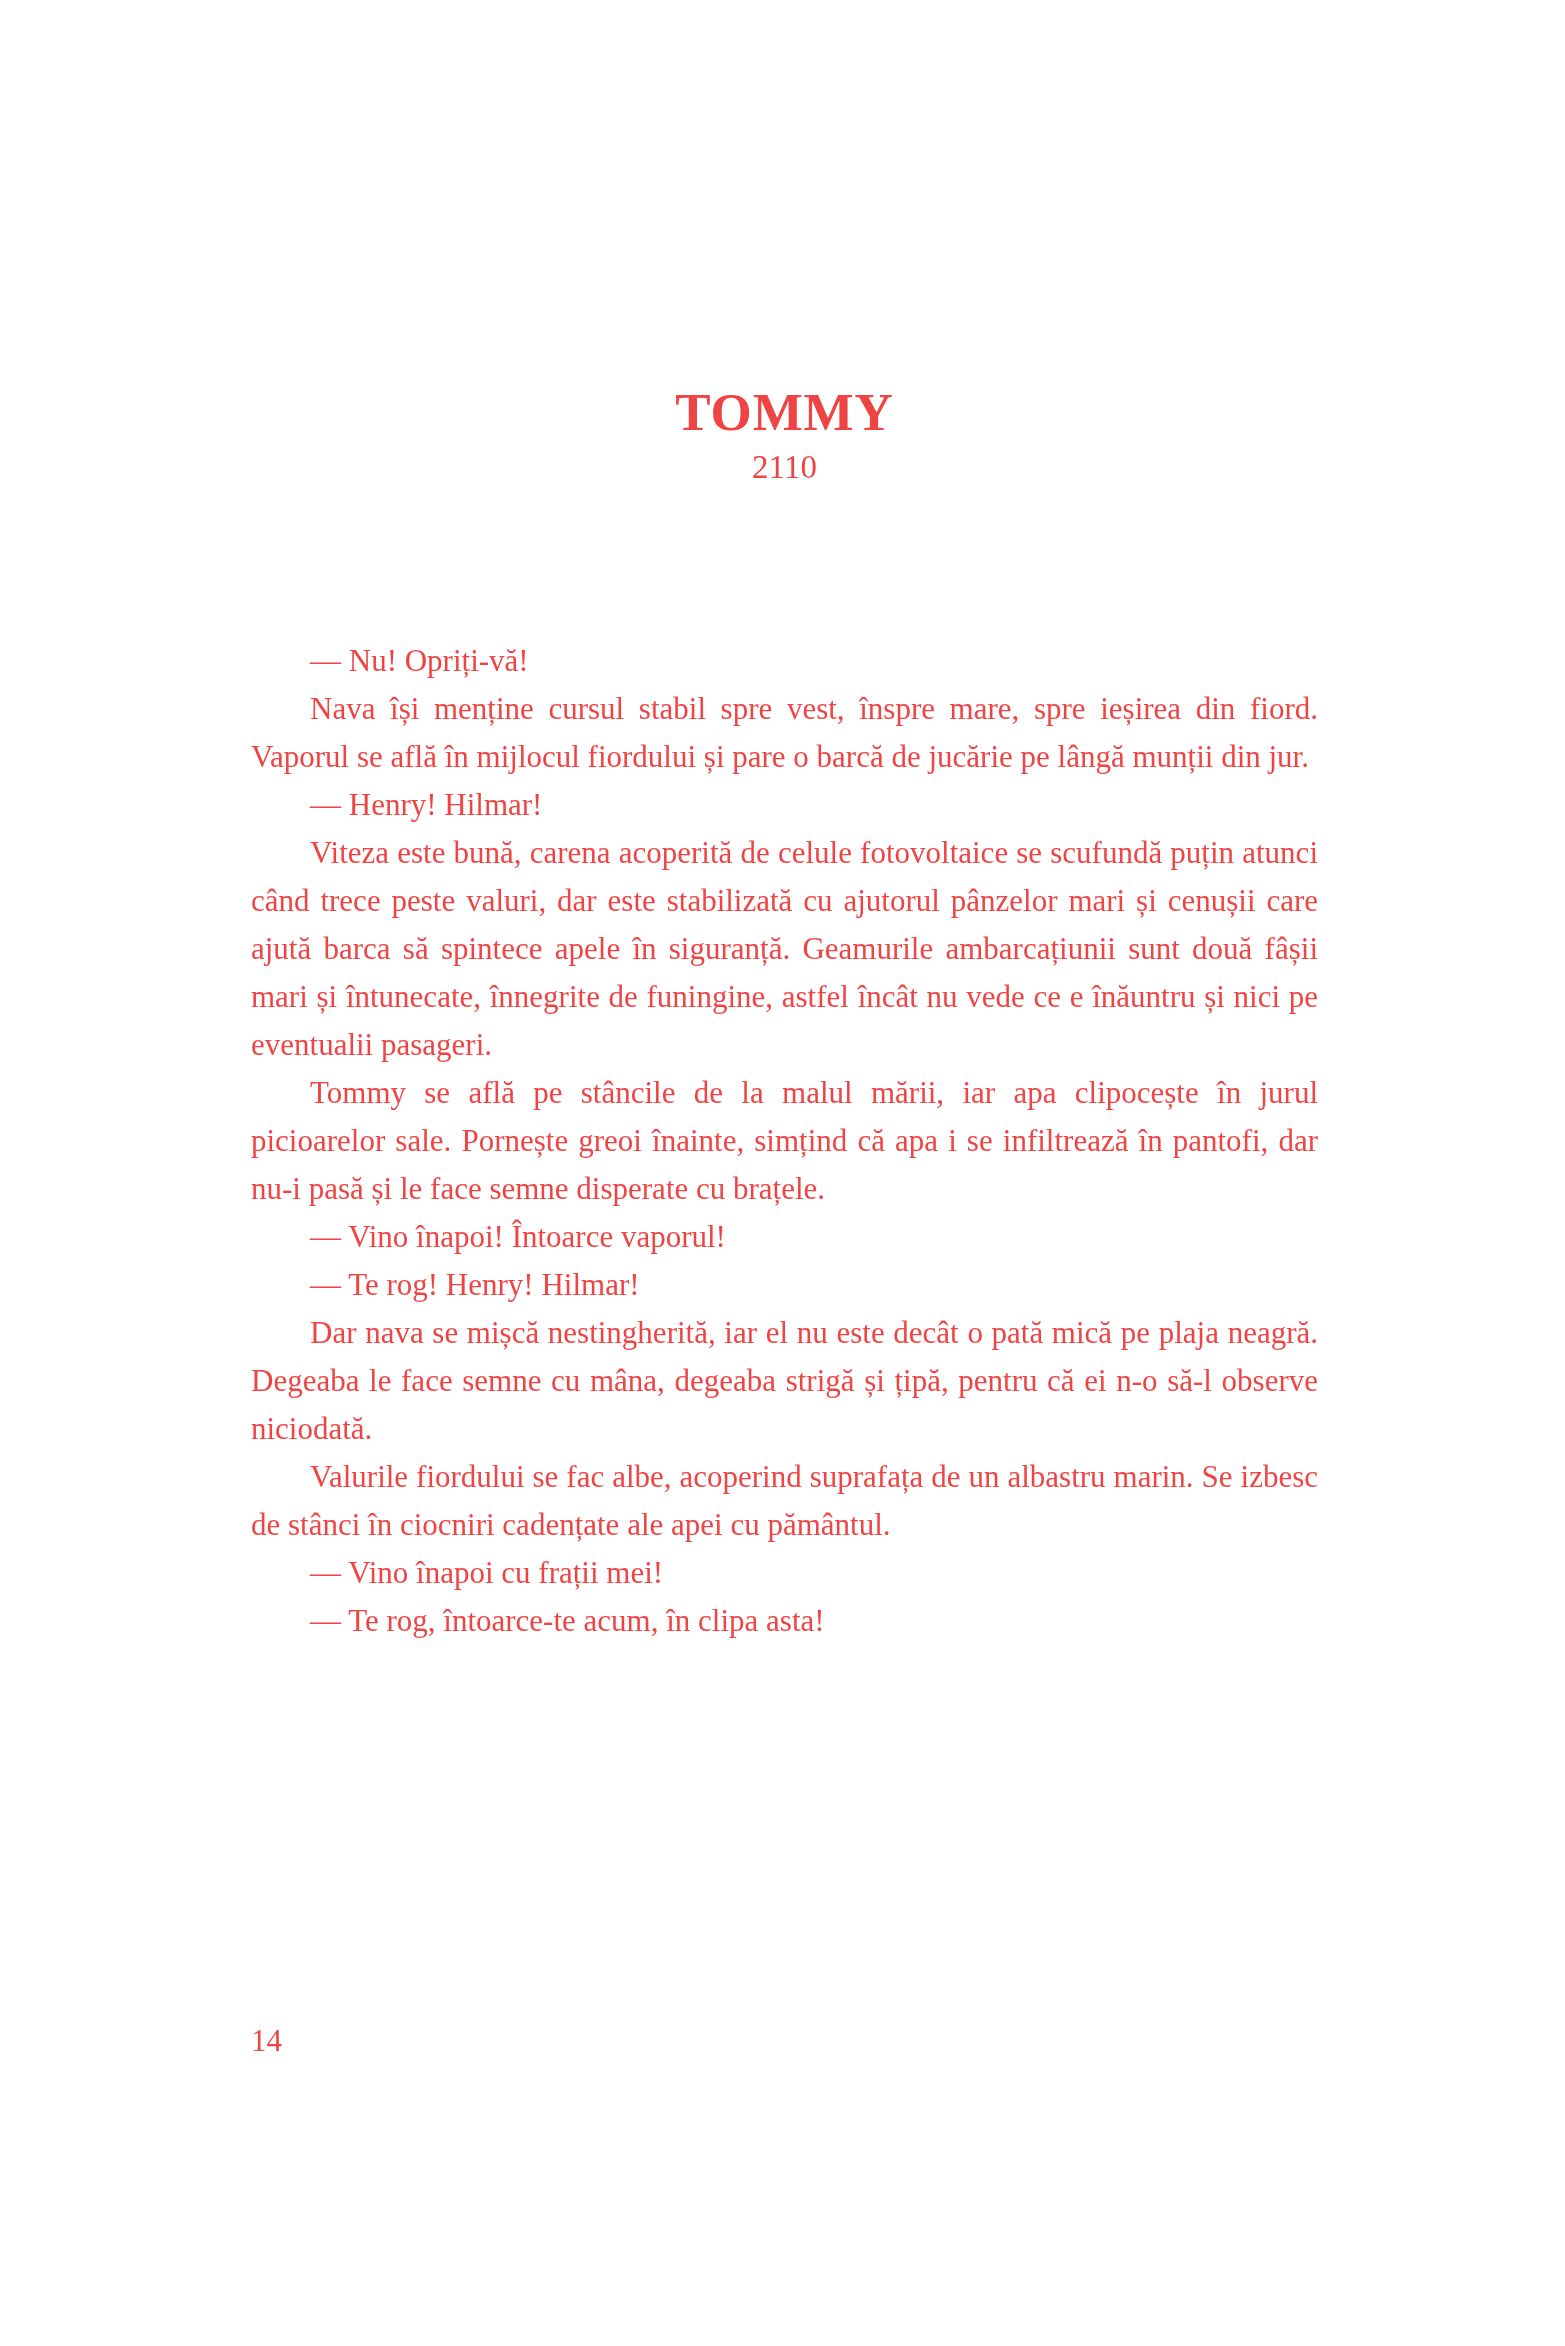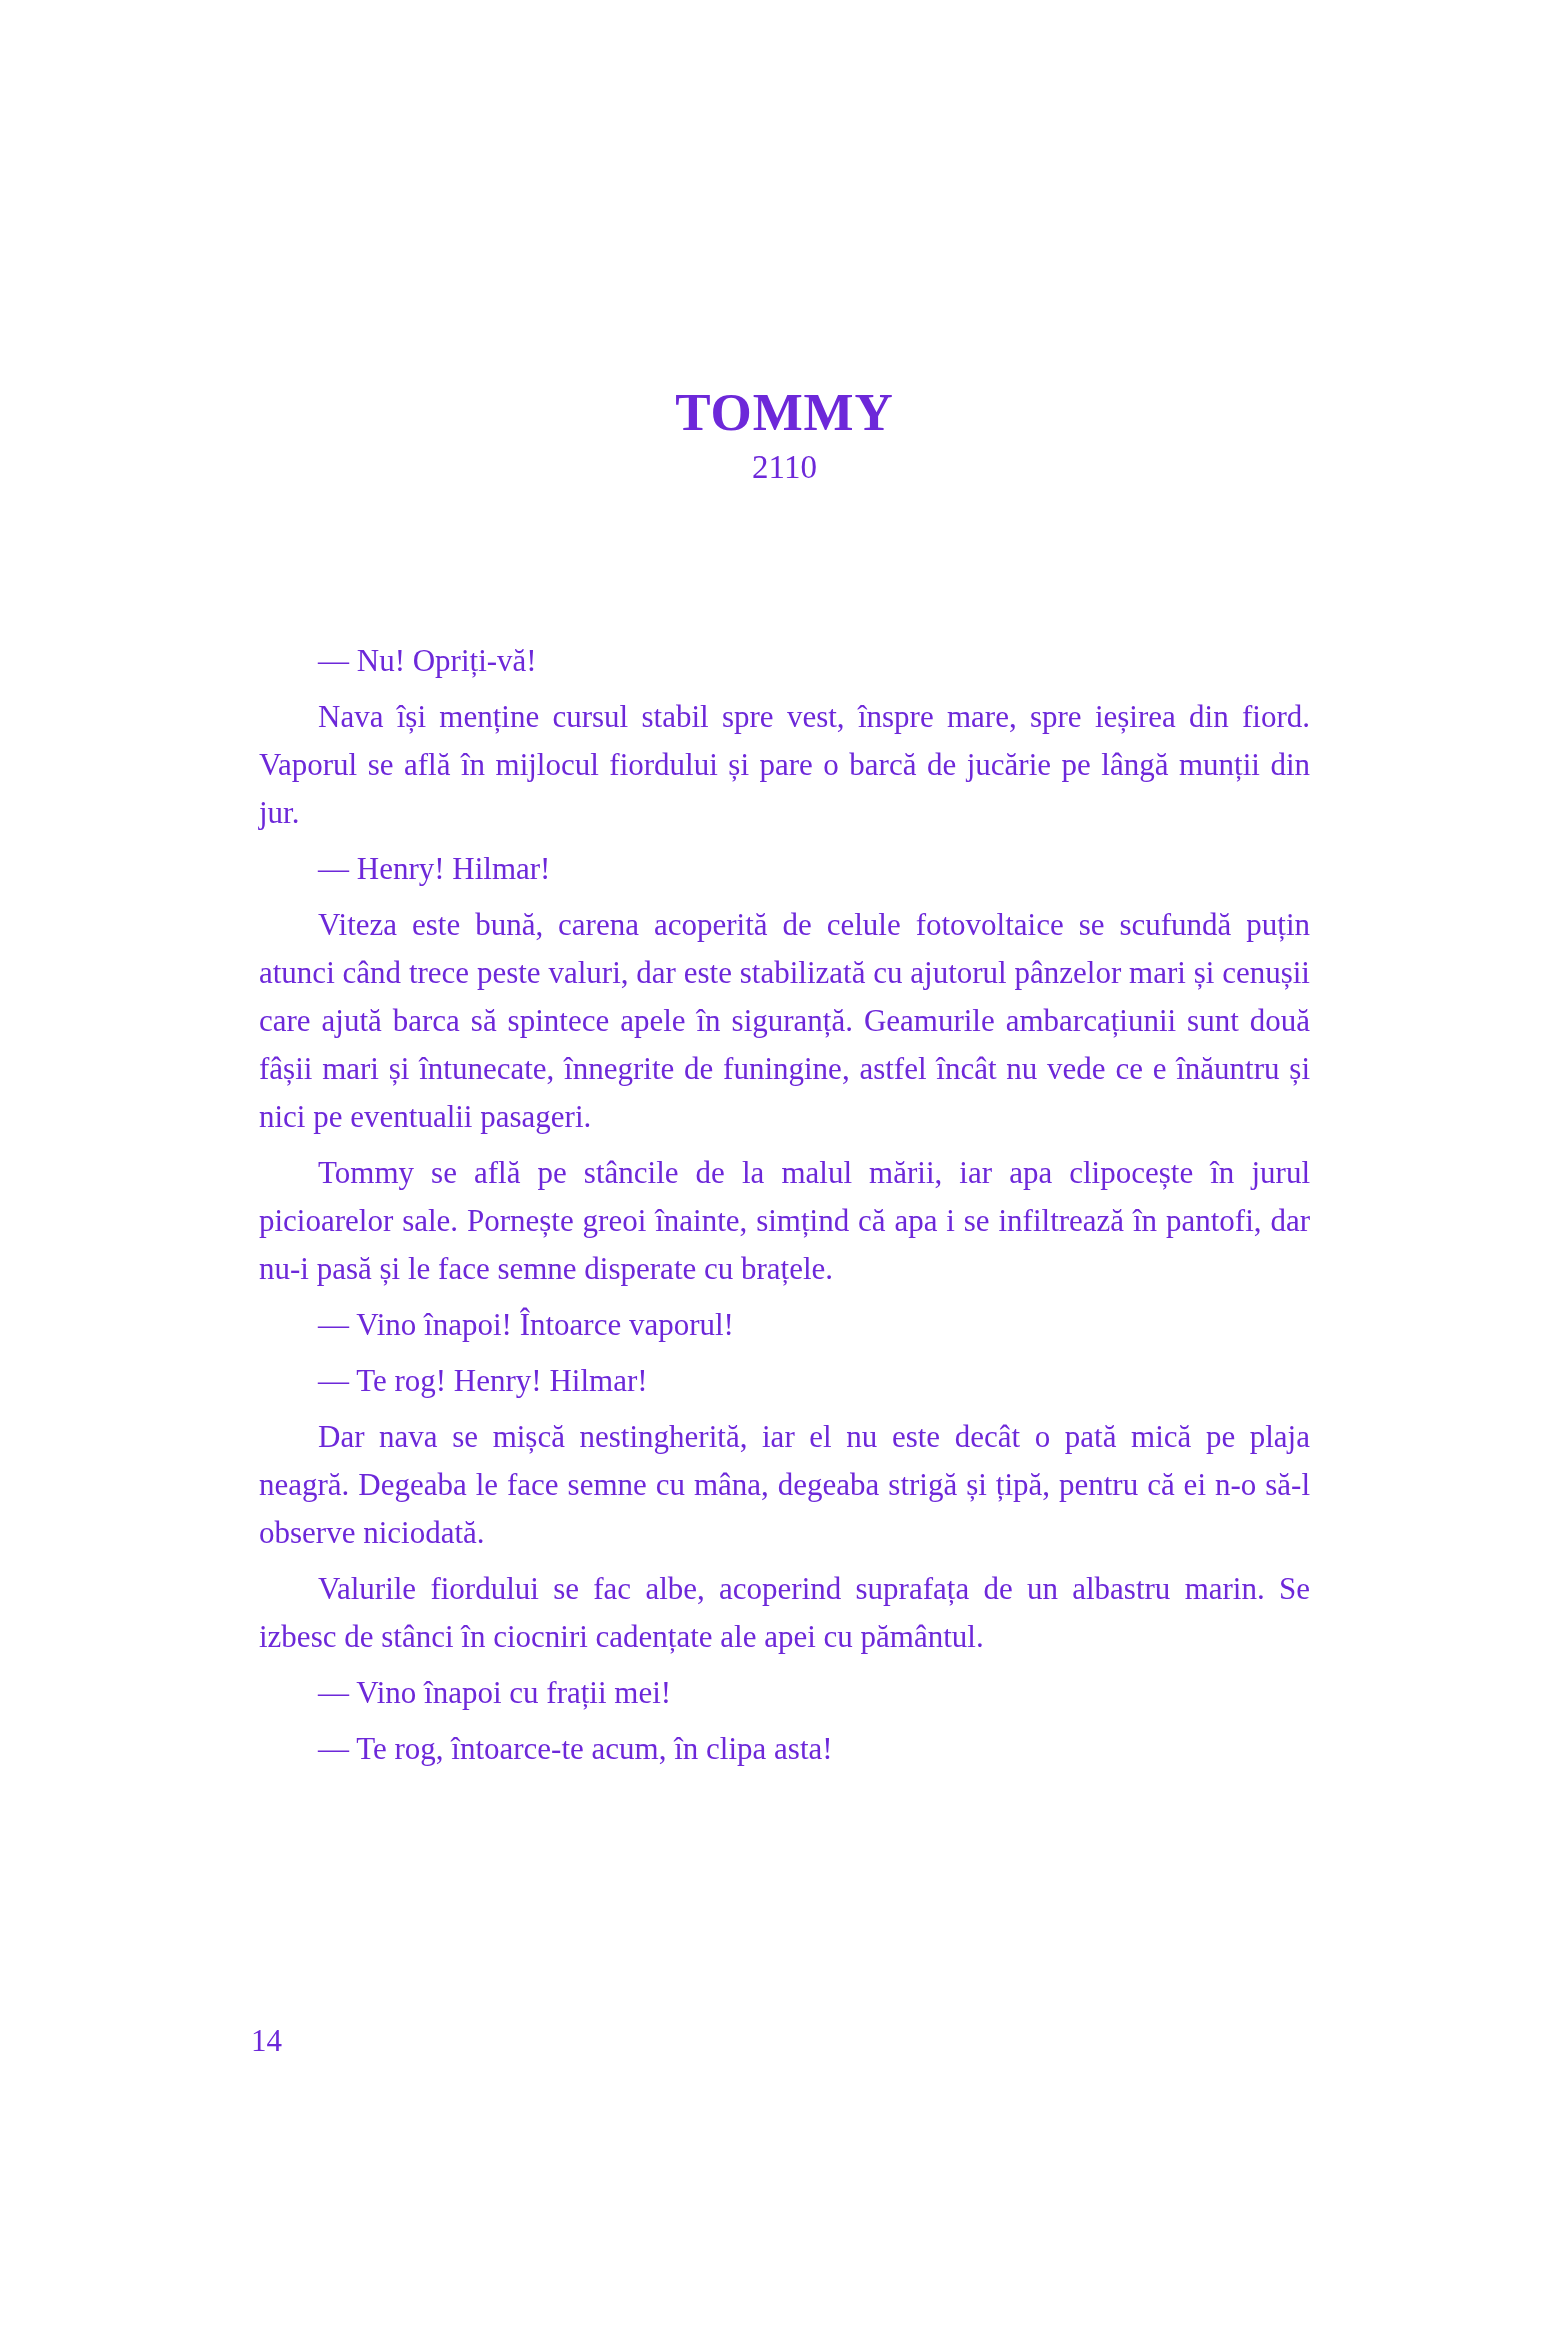--- a/index.html
+++ b/index.html
@@ -5,21 +5,21 @@
   html, body {
     margin: 0;
     padding: 0;
     background: #ffffff;
   }
   .page {
     position: relative;
     width: 1565px;
     height: 2198px;
     background: #ffffff;
-    color: #6d28d9;
+    color: #ef4444;
     font-family: "Liberation Serif", serif;
     overflow: hidden;
     box-sizing: border-box;
   }
   .text-block {
     position: absolute;
     left: 251px;
     width: 1067px;
     top: 383px;
   }
@@ -37,21 +37,21 @@
   .chapter-year {
     font-size: 33px;
     font-weight: normal;
     margin-top: 8px;
   }
   .body-text {
     font-size: 31px;
     line-height: 48px;
   }
   .para {
-    margin: 8px;
+    margin: 0;
     text-indent: 59px;
     text-align: justify;
   }
   .page-number {
     position: absolute;
     left: 251px;
     top: 2023px;
     font-size: 31px;
   }
 </style>

